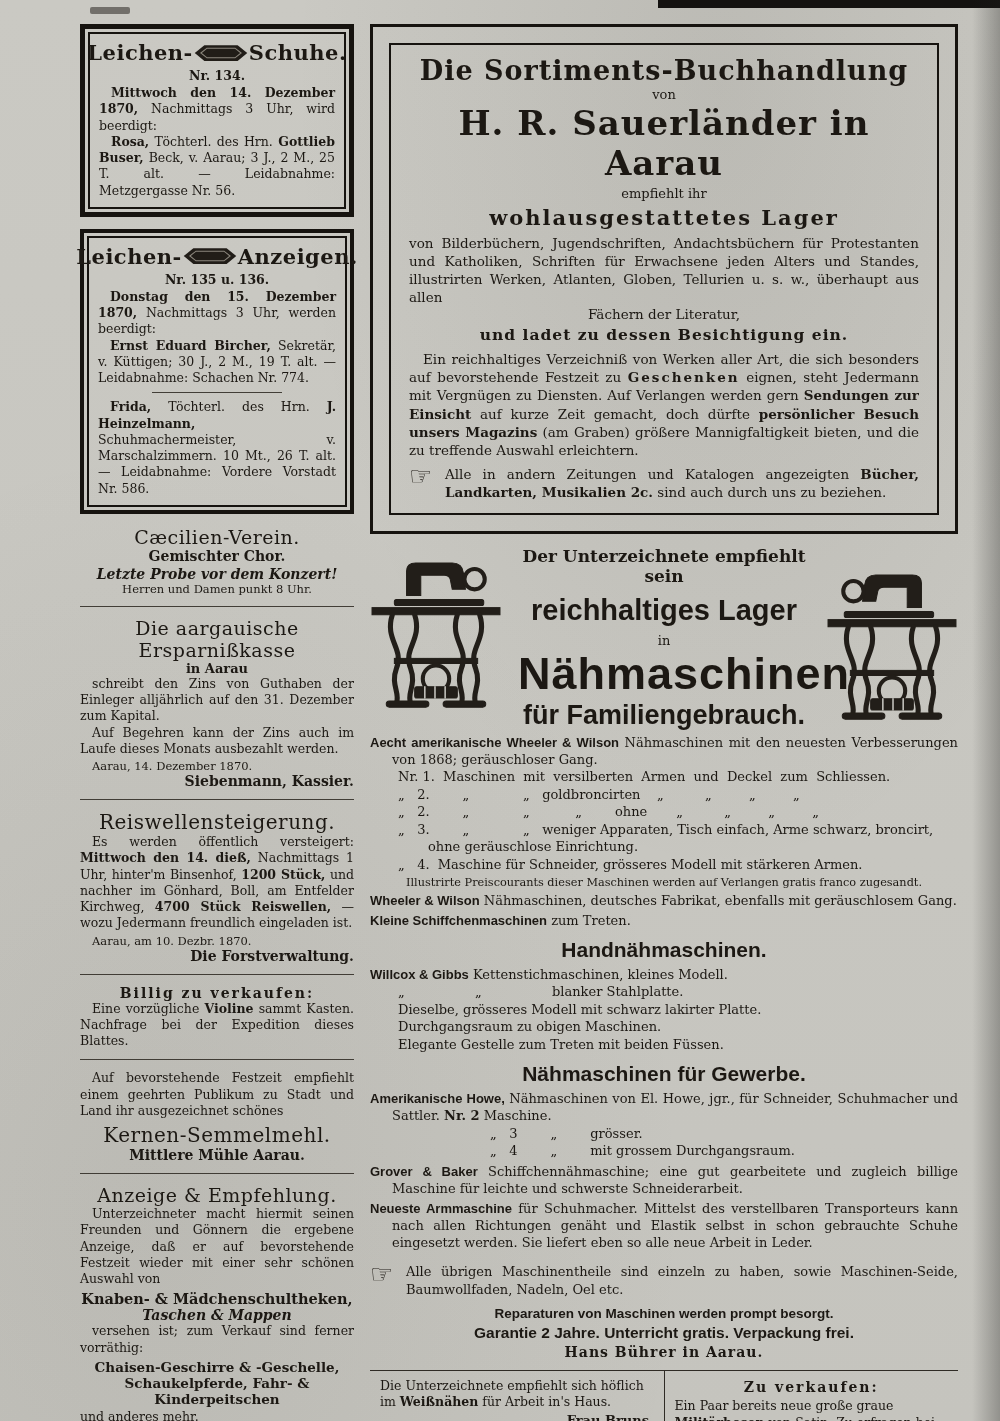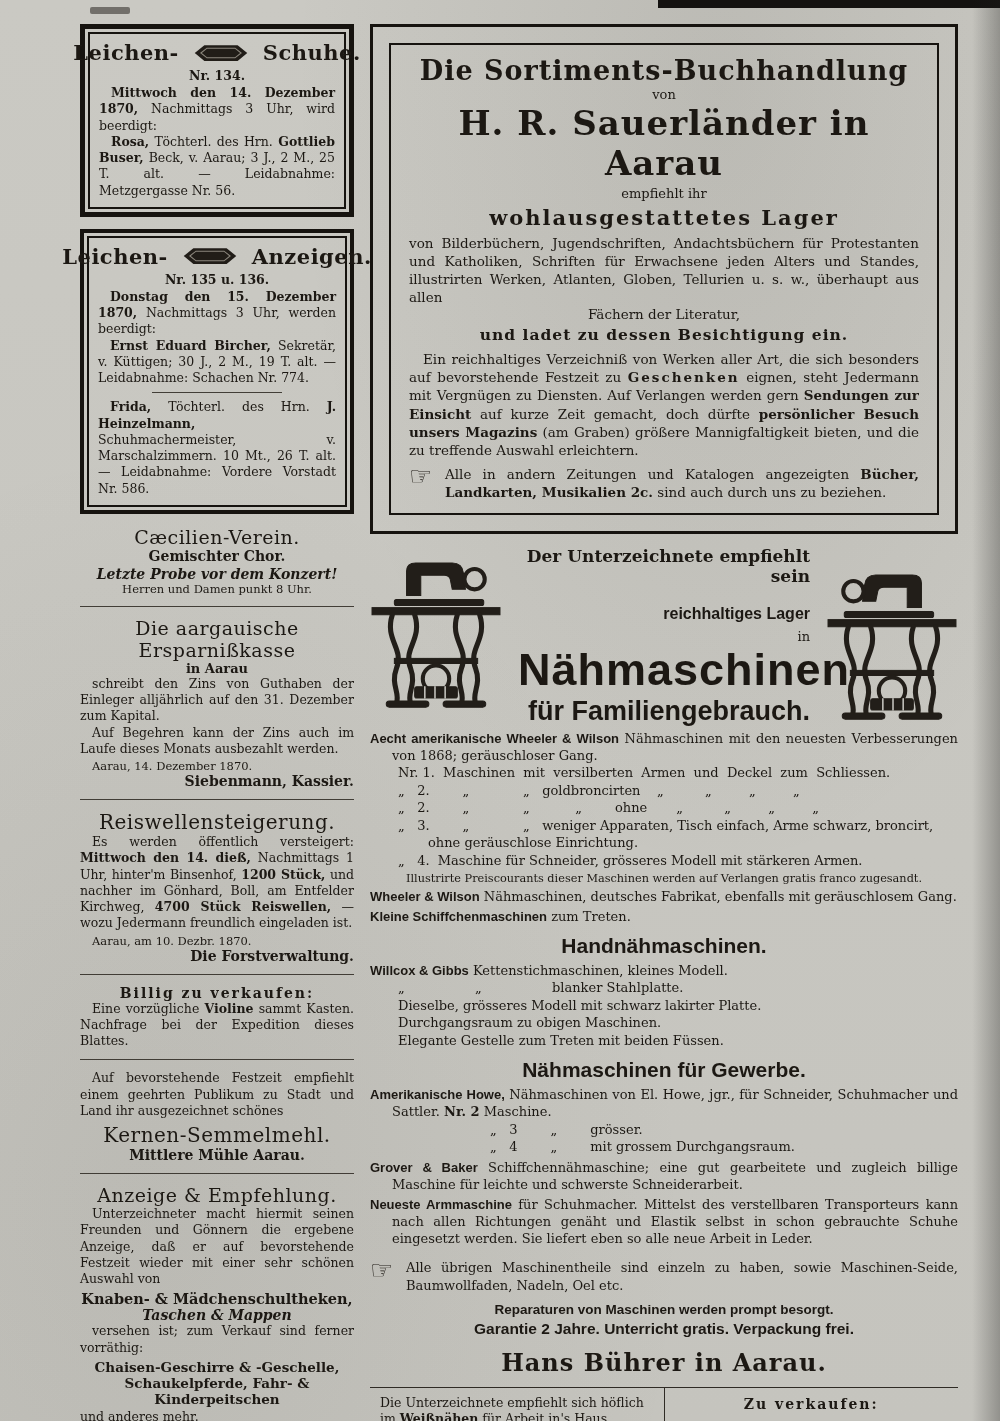--- a/index.html
+++ b/index.html
@@ -27,64 +27,64 @@
   .c{text-align:center}.r{text-align:right}
   .b{font-weight:700}
   .bs{font-family:"Liberation Sans",sans-serif;font-weight:700}
   .sp{font-weight:700;letter-spacing:2px}
   .i{font-style:italic}
   .small{font-size:11.5px}
 
   .obitbox{border:5px solid #16130f;padding:3px;margin-bottom:12px}
   .obitbox.thin{border-width:4px}
   .obitbox .inner{border:2px solid #16130f;padding:6px 9px 8px}
-  .obit-title{display:flex;align-items:center;justify-content:center;gap:14px;
+  .obit-title{display:flex;align-items:center;justify-content:center;gap:0;
     font-weight:700;font-size:21px;letter-spacing:.5px;white-space:nowrap}
   .coffin{width:56px;height:20px;flex:none}
   .obit-nr{text-align:center;font-weight:700;font-size:12.5px;margin:3px 0 2px}
 
   .sec{margin:10px 0}
   .h-fr{font-size:19px;font-weight:400;letter-spacing:.5px}
 
   .sbox{border:3px solid #16130f;padding:16px;margin-bottom:12px}
   .sbox .inner{border:2px solid #16130f;padding:10px 18px 12px}
   .s-t1{font-size:27px;font-weight:700;text-align:center;letter-spacing:1px}
   .s-von{text-align:center;font-size:13px;margin:1px 0}
   .s-t2{font-size:34px;font-weight:700;text-align:center;letter-spacing:1px;margin-bottom:3px}
   .s-emp{text-align:center;font-size:13px;margin-top:2px}
   .s-t3{font-size:21px;font-weight:700;text-align:center;letter-spacing:2px;margin:4px 0}
   .s-p{font-size:13.5px;line-height:1.34;text-align:justify;text-indent:14px}
   .s-cline{text-align:center;font-size:13.5px}
   .s-ladet{text-align:center;font-size:15.5px;font-weight:700;letter-spacing:1px;margin:3px 0 6px}
   .handp{position:relative;padding-left:36px;font-size:13.5px;line-height:1.34;text-align:justify;margin-top:6px}
   .hand{position:absolute;left:0;top:-6px;font-size:26px}
 
-  .naeh-head{position:relative;min-height:176px;padding:0 148px;text-align:right}
+  .naeh-head{position:relative;min-height:176px;padding:0 148px;text-align:center}
   .machine{position:absolute;width:132px;height:168px}
   .machine.left{left:0;top:2px}
   .machine.right{right:0;top:14px;transform:scaleX(-1)}
   .n-h1{font-size:17px;font-weight:700;margin-top:2px}
-  .n-h2{font-family:"Liberation Sans",sans-serif;font-weight:700;font-size:16px;margin-top:19px}
+  .n-h2{font-family:"Liberation Sans",sans-serif;font-weight:700;font-size:29px;margin-top:8px}
   .n-in{font-size:13px;margin-top:6px}
   .n-h4{font-family:"Liberation Sans",sans-serif;font-weight:700;font-size:45px;letter-spacing:1px;margin-top:0}
   .n-h5{font-family:"Liberation Sans",sans-serif;font-weight:700;font-size:27px;margin-top:0}
 
   .mp{font-size:13px;line-height:1.32;text-align:justify;padding-left:22px;text-indent:-22px;margin-top:3px}
   .machline{font-size:13px;white-space:pre-wrap;margin-left:28px;line-height:1.35}
   .machline.hang{padding-left:30px;text-indent:-30px}
   .small-c{font-size:11.3px;text-align:center;margin:2px 0}
   .h-sans{font-family:"Liberation Sans",sans-serif;font-weight:700;font-size:21px;text-align:center;margin:9px 0 4px}
   .rep{font-family:"Liberation Sans",sans-serif;font-weight:700;font-size:13.5px;text-align:center;margin-top:8px}
   .gar{font-family:"Liberation Sans",sans-serif;font-weight:700;font-size:15.5px;text-align:center;margin-top:3px}
-  .sig-big{font-size:24px;font-weight:700;text-align:center;letter-spacing:1px;margin-top:10px}
+  .sig-big{font-size:14px;font-weight:700;text-align:center;letter-spacing:1px;margin-top:2px}
 
   .bottom{display:flex;border-top:1px solid #2f2b25;margin-top:10px}
   .bcol{flex:1;padding:7px 10px 6px;font-size:12.5px;line-height:1.3}
   .bcol+.bcol{border-left:1px solid #2f2b25}
-  .b-title{text-align:center;font-weight:700;letter-spacing:2px;font-size:14px;margin-bottom:16px}
+  .b-title{text-align:center;font-weight:700;letter-spacing:2px;font-size:14px;margin-bottom:2px}
 </style>
 </head>
 <body>
 
 <div class="page">
   <div class="top-strip"></div>
   <div class="corner-mark"></div>
 
   <div class="columns">
 

